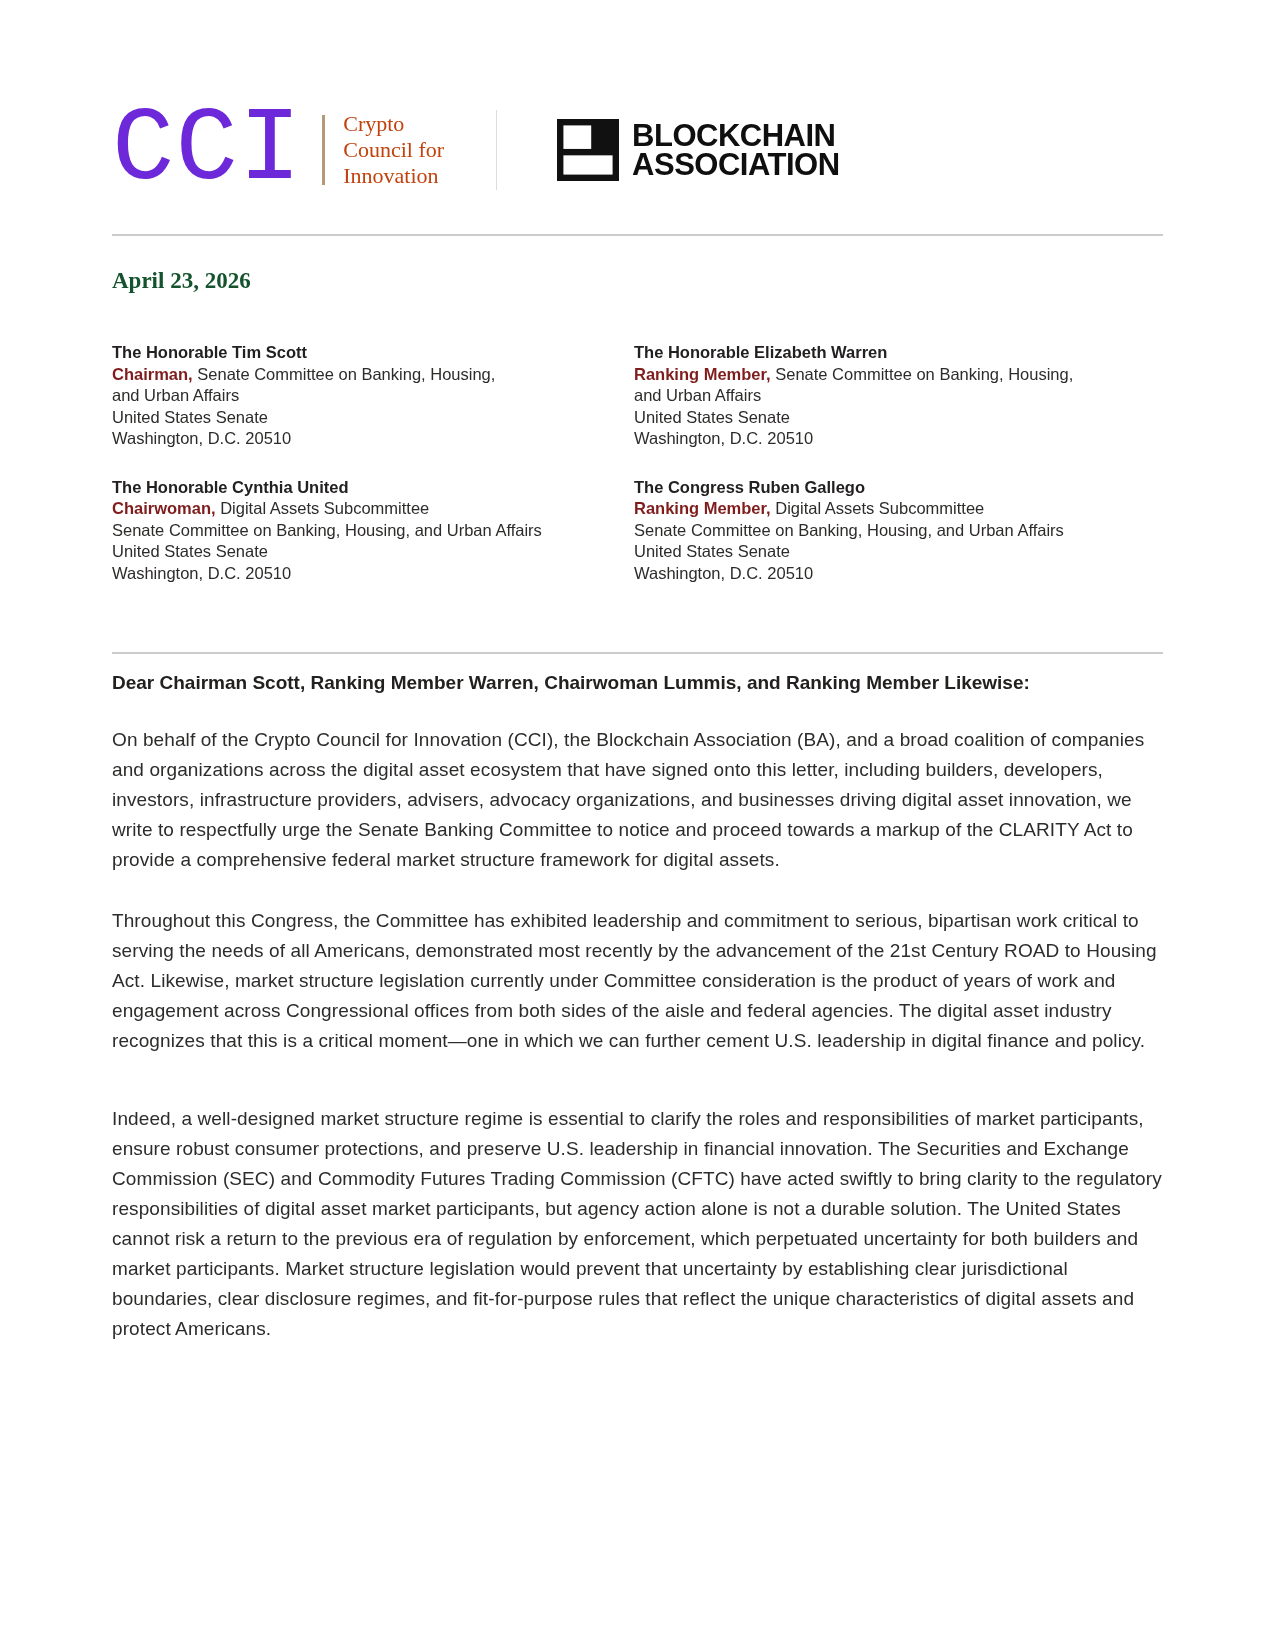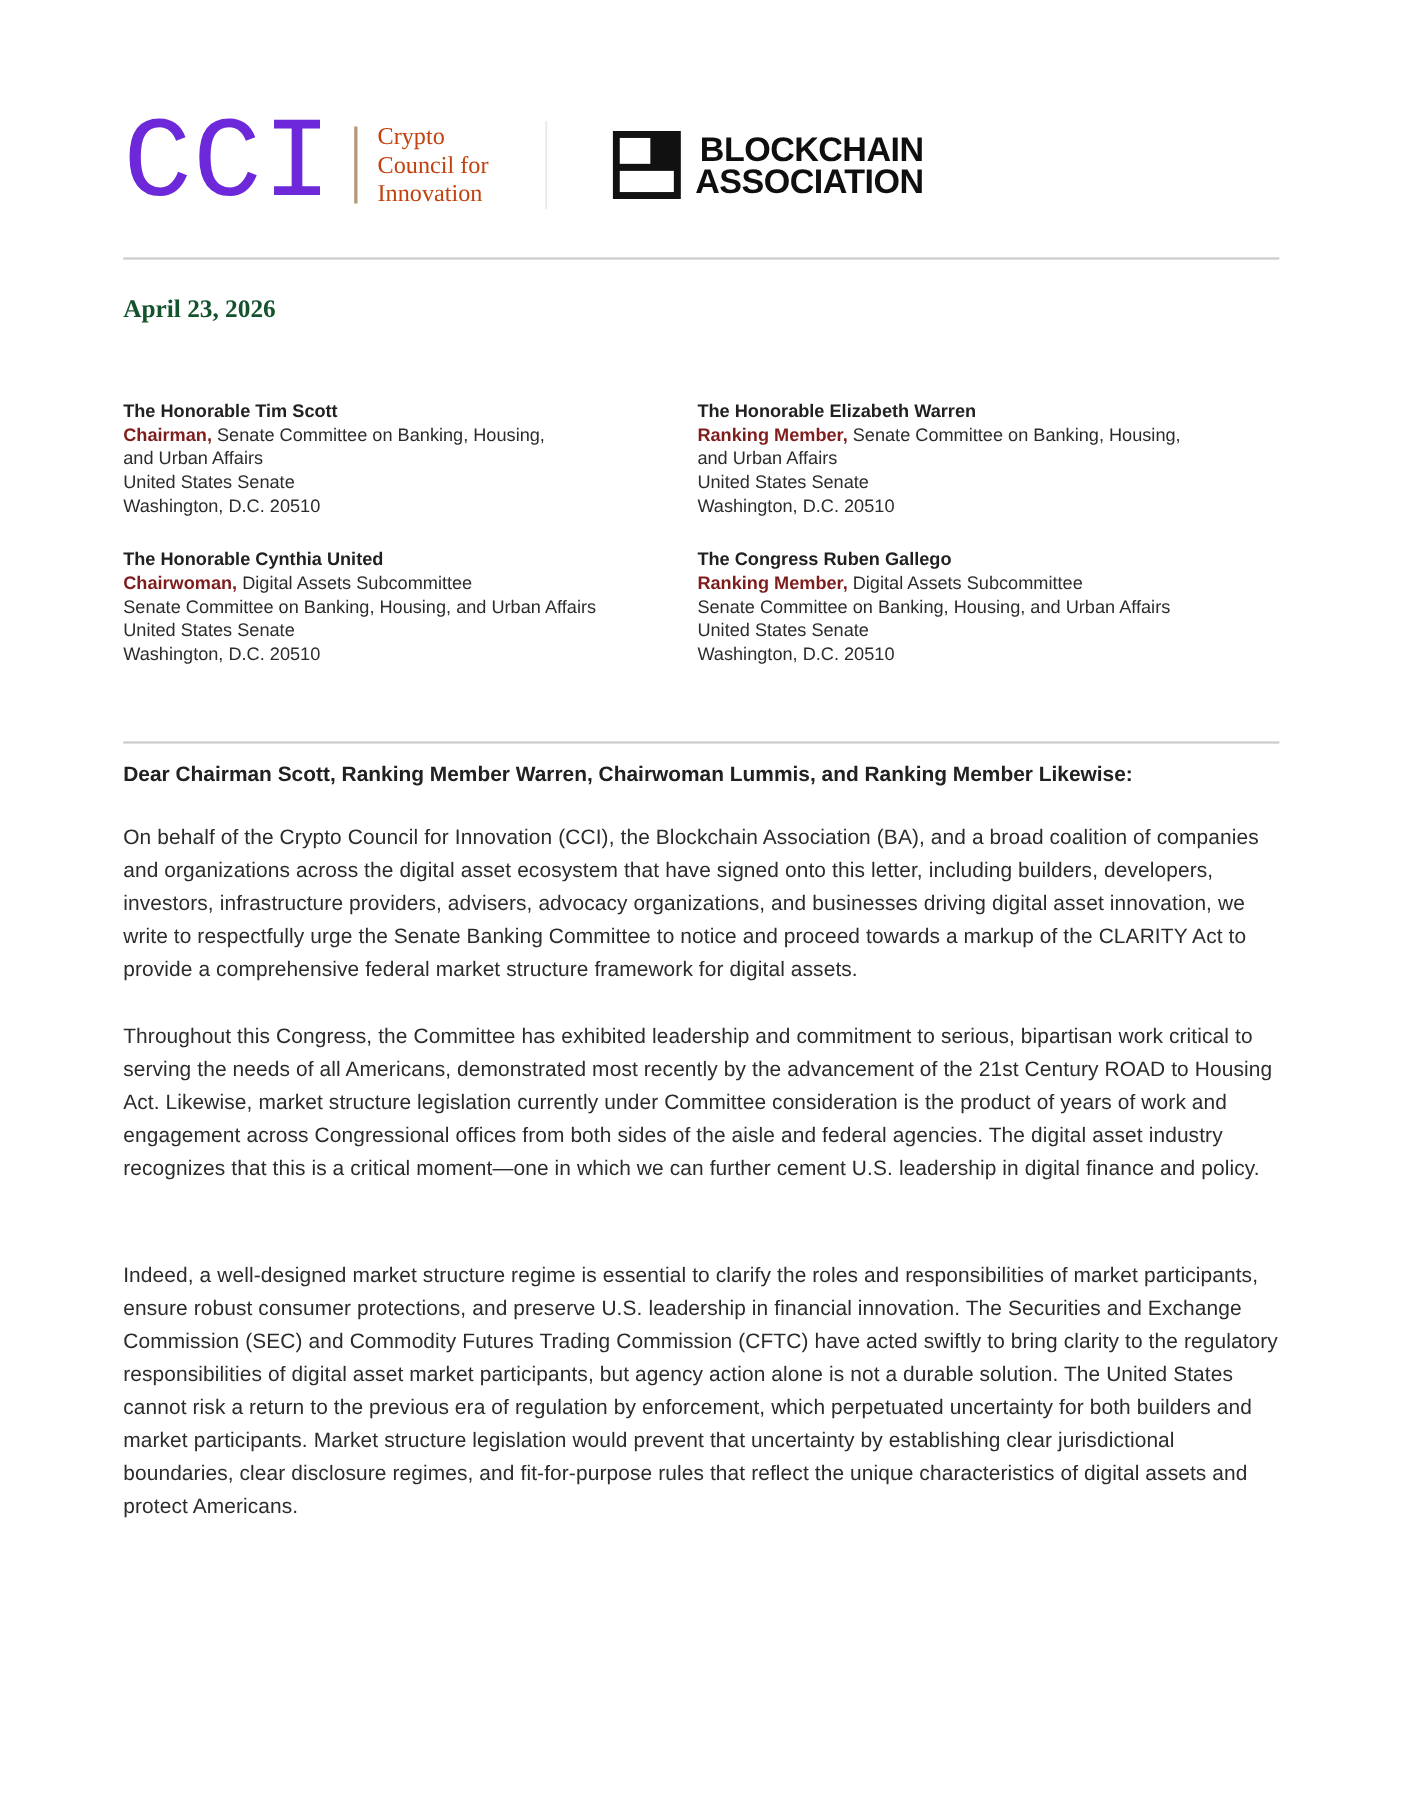--- a/index.html
+++ b/index.html
@@ -40,21 +40,21 @@
     line-height: 26px;
     color: #c2410c;
   }
   .cci-wordmark span { display: block; }
   .logo-sep {
     width: 1px; height: 80px;
     background: #dcdcdc;
     margin-left: 52px;
     margin-right: 60px;
   }
-  .ba-logo { display: flex; align-items: center; text-align: right; }
+  .ba-logo { display: flex; align-items: center; }
   .ba-icon { display: block; }
   .ba-text {
     margin-left: 13px;
     font-weight: 700;
     font-size: 31px;
     line-height: 29px;
     letter-spacing: -0.5px;
     color: #0f0f0f;
   }
   .ba-text span { display: block; }
@@ -72,21 +72,21 @@
   .date {
     margin-top: 32px;
     font-family: "Liberation Serif", serif;
     font-weight: 600;
     font-size: 23px;
     color: #14532d;
   }
 
   
   .recipients {
-    margin-top: 70px;
+    margin-top: 48px;
     display: grid;
     grid-template-columns: 522px 1fr;
     row-gap: 27px;
     column-gap: 0;
   }
   .recipient {
     font-size: 16.5px;
     line-height: 21.5px;
     color: #2d2c2b;
   }
@@ -101,21 +101,21 @@
     color: #232120;
   }
   .letter-body p {
     margin-top: 31px;
     font-size: 19px;
     line-height: 30px;
     letter-spacing: 0.1px;
     color: #2d2c2b;
     max-width: 1051px;
   }
-  .letter-body p:nth-child(3) { margin-top: 67px; }
+  .letter-body p:nth-child(3) { margin-top: 48px; }
 </style>
 </head>
 <body>
 
 <div class="page">
 
   <header class="logos">
     <div class="cci-logo">
       <span class="cci-monogram">CCI</span>
       <span class="cci-divider"></span>

